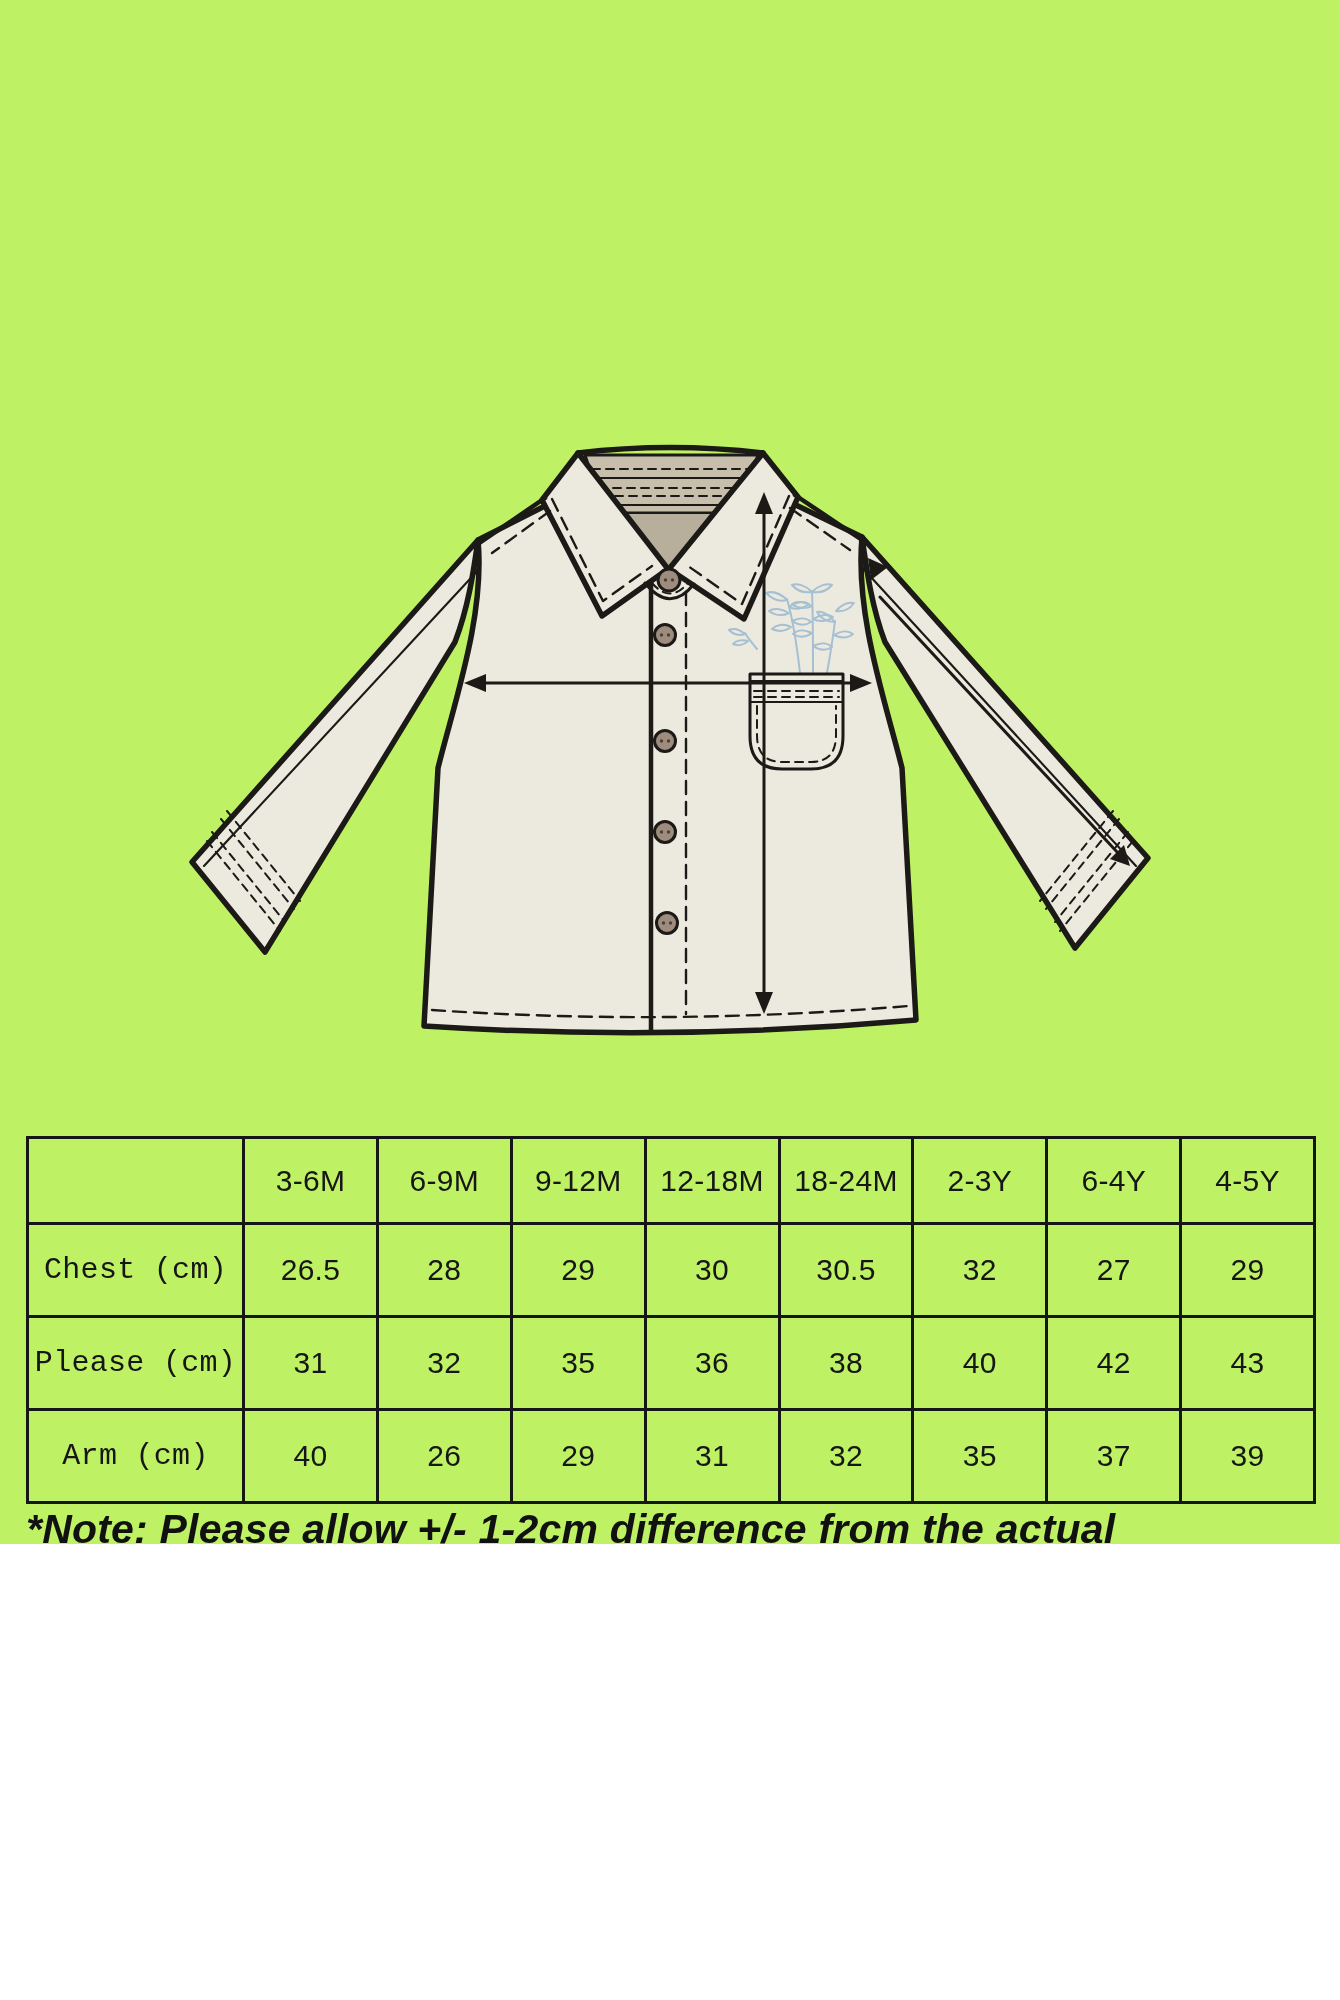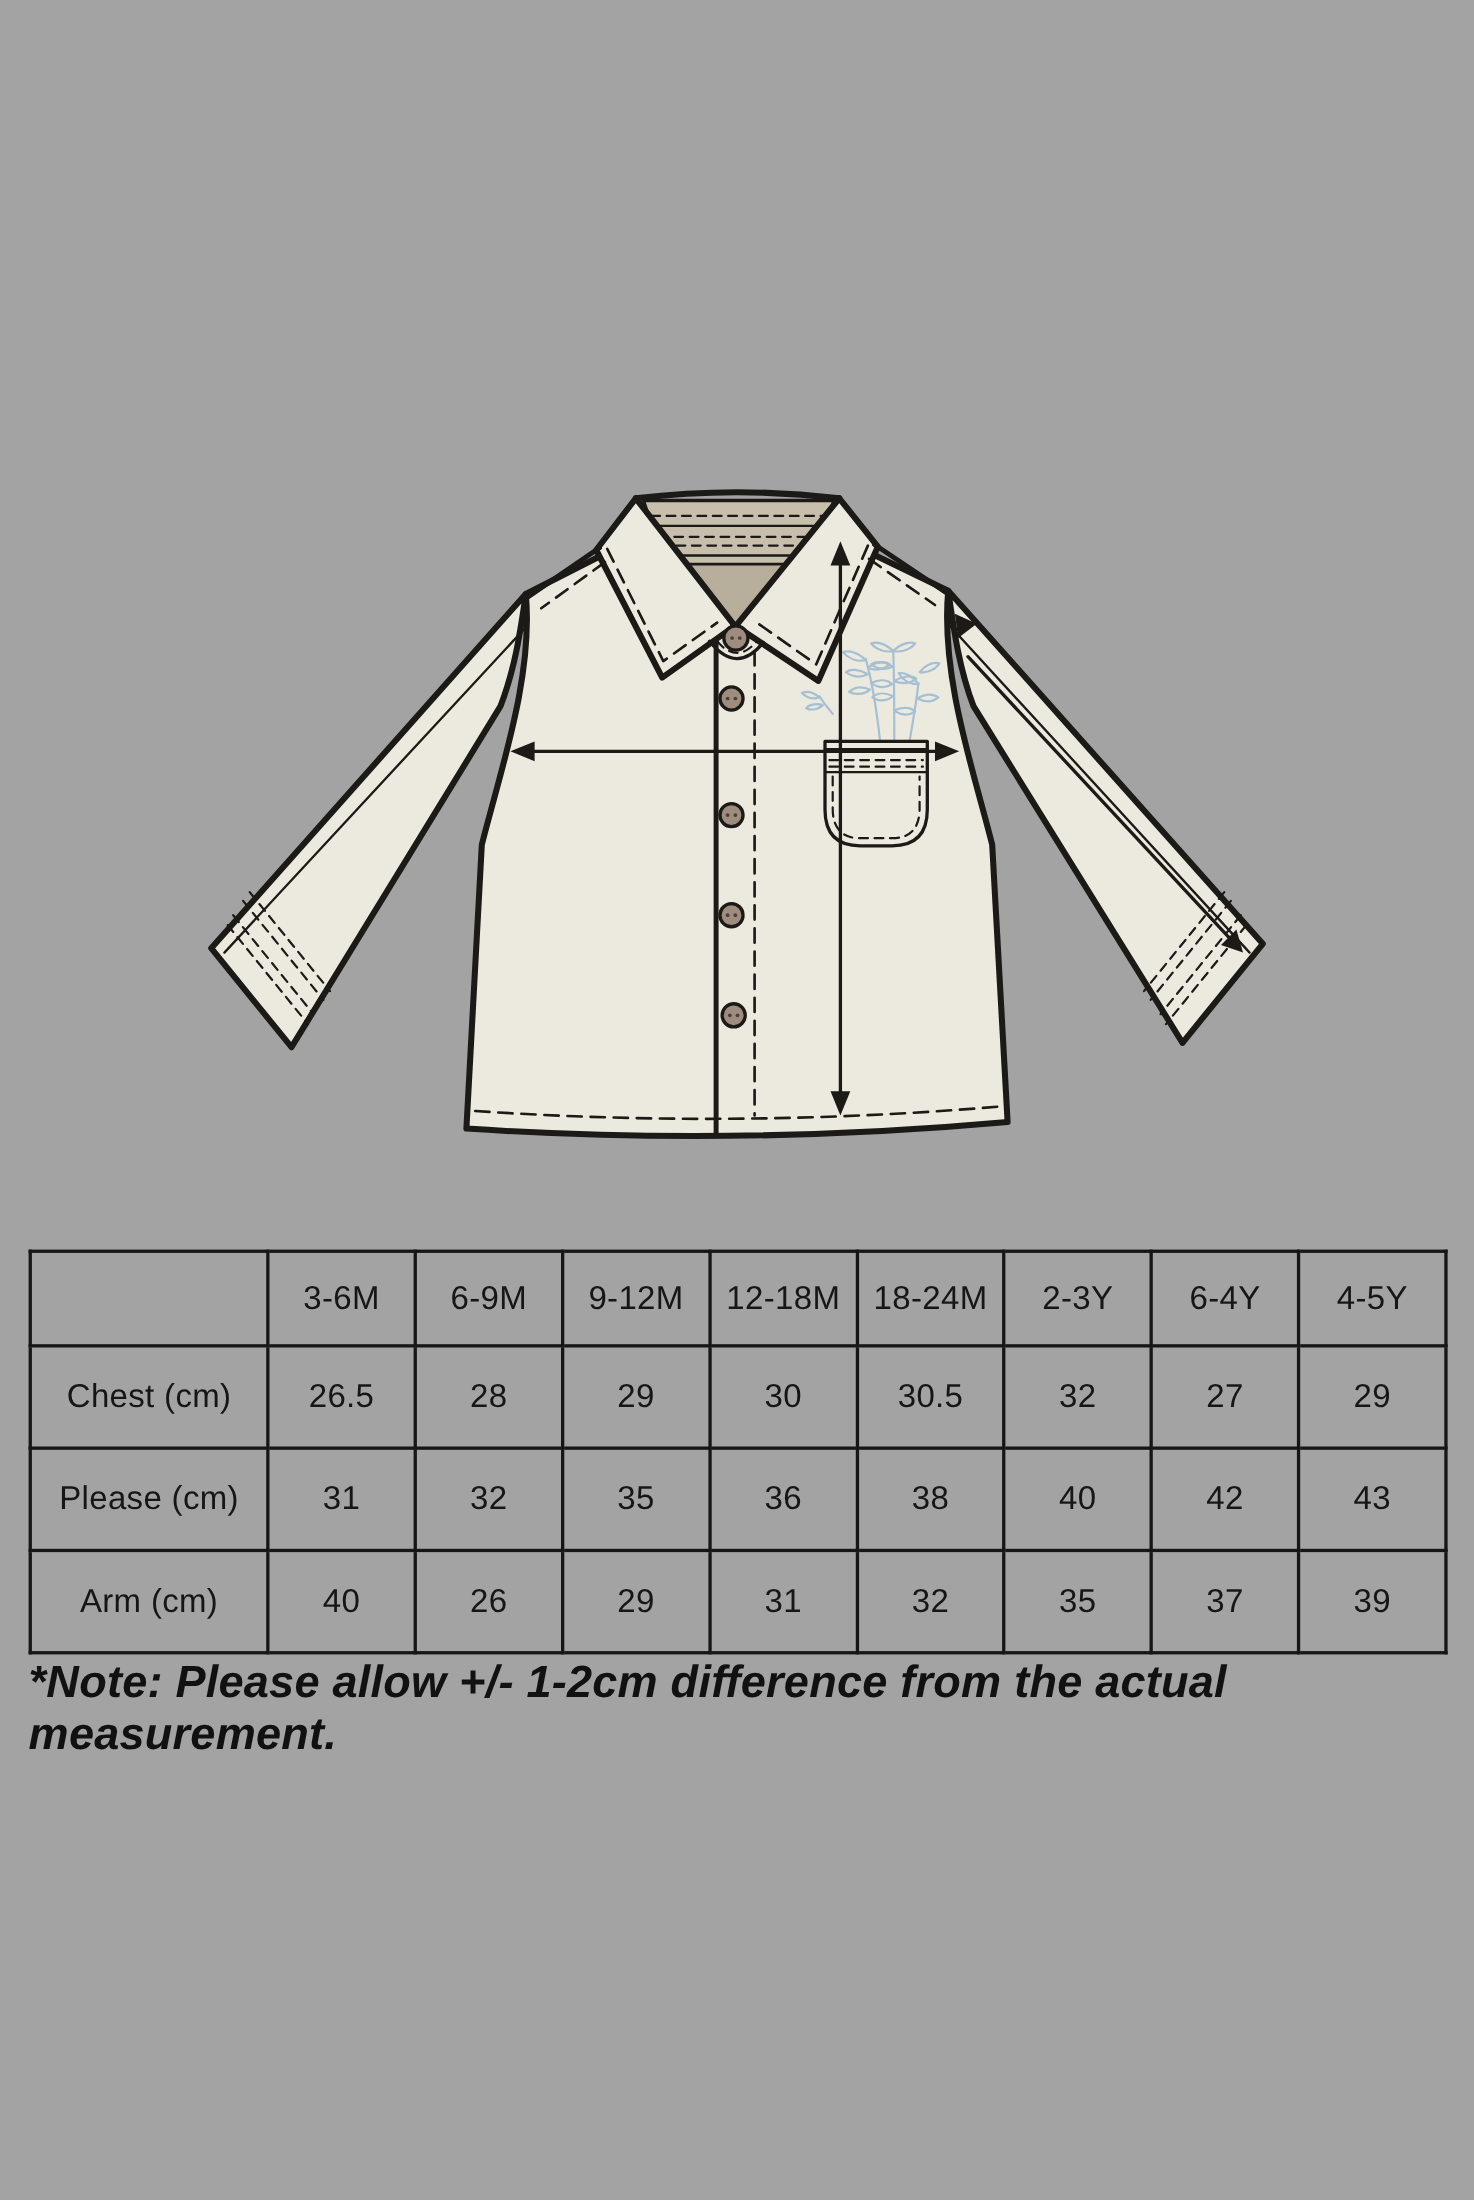--- a/index.html
+++ b/index.html
@@ -1,32 +1,32 @@
 <!DOCTYPE html>
 <html><head>
 <meta charset="utf-8">
 <style>
   html,body{margin:0;padding:0;background:#fff;}
-  .page{position:relative;width:1340px;height:2000px;background:#a3a3a3;overflow:hidden;
+  .page{position:relative;width:1340px;height:1544px;background:#bef264;overflow:hidden;
         font-family:"Liberation Sans",sans-serif;color:#161616;}
   .shirt-svg{position:absolute;left:0;top:0;}
   .nf{fill:none;}
   .s5{stroke-width:5.5;}
   .s4{stroke-width:4.5;}
   .s3{stroke-width:3;}
   .s2{stroke-width:2.1;}
   .d{stroke-width:2.4;stroke-dasharray:13 8;fill:none;}
   .dd{stroke-width:2;stroke-dasharray:8 6;fill:none;}
   .emb{stroke-width:2;fill:none;}
   table.size{position:absolute;left:26px;top:1136px;width:1290px;border-collapse:collapse;
              table-layout:fixed;font-size:30px;letter-spacing:.3px;color:#161616;}
   table.size th,table.size td{border:3px solid #161616;font-weight:400;text-align:center;
              vertical-align:middle;padding:0;}
   tr.hdr{height:86px;} tr.data{height:93px;}
-  td.rowlabel{text-align:left;padding-left:14px;}
+  td.rowlabel{text-align:left;padding-left:14px;font-family:Liberation Mono, monospace;}
   .note{position:absolute;left:26px;top:1506px;width:1200px;font-size:41px;font-weight:700;
         font-style:italic;letter-spacing:.2px;color:#111;}
 </style>
 </head>
 <body>
 
 <div class="page">
 
   <svg class="shirt-svg" width="1340" height="1140" viewBox="0 0 1340 1140">
     <g stroke-linejoin="round" stroke-linecap="round" stroke="#1C1A16">

